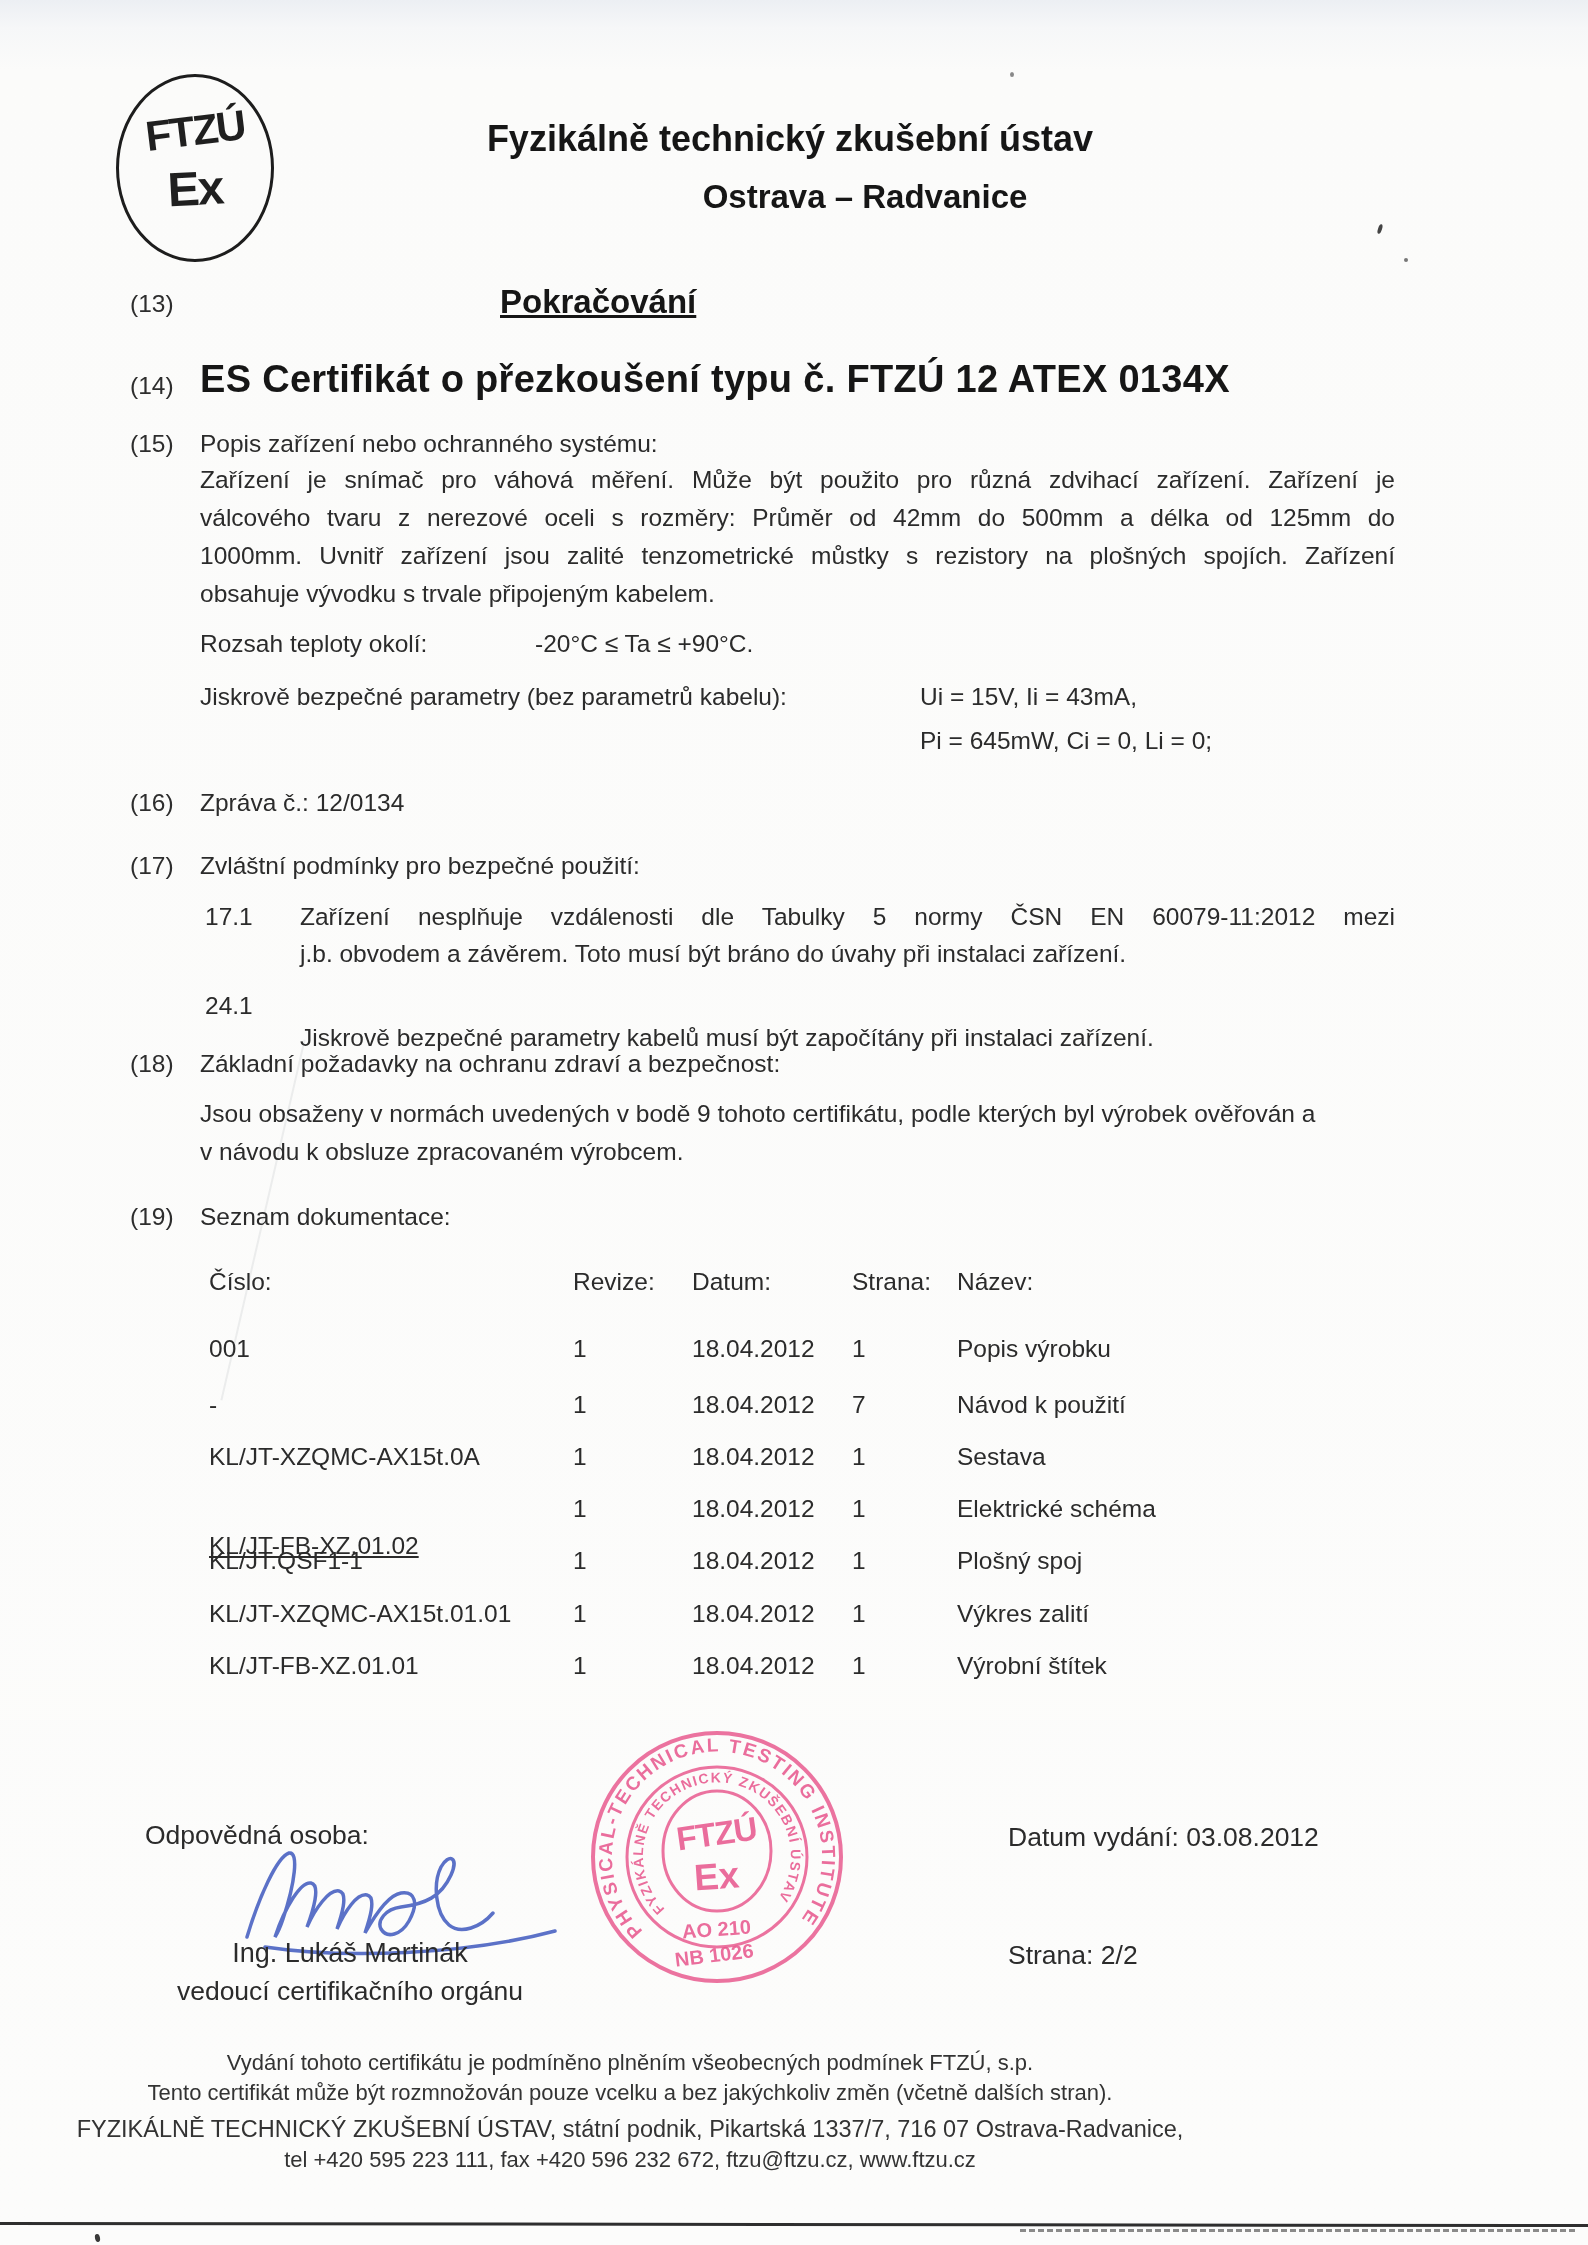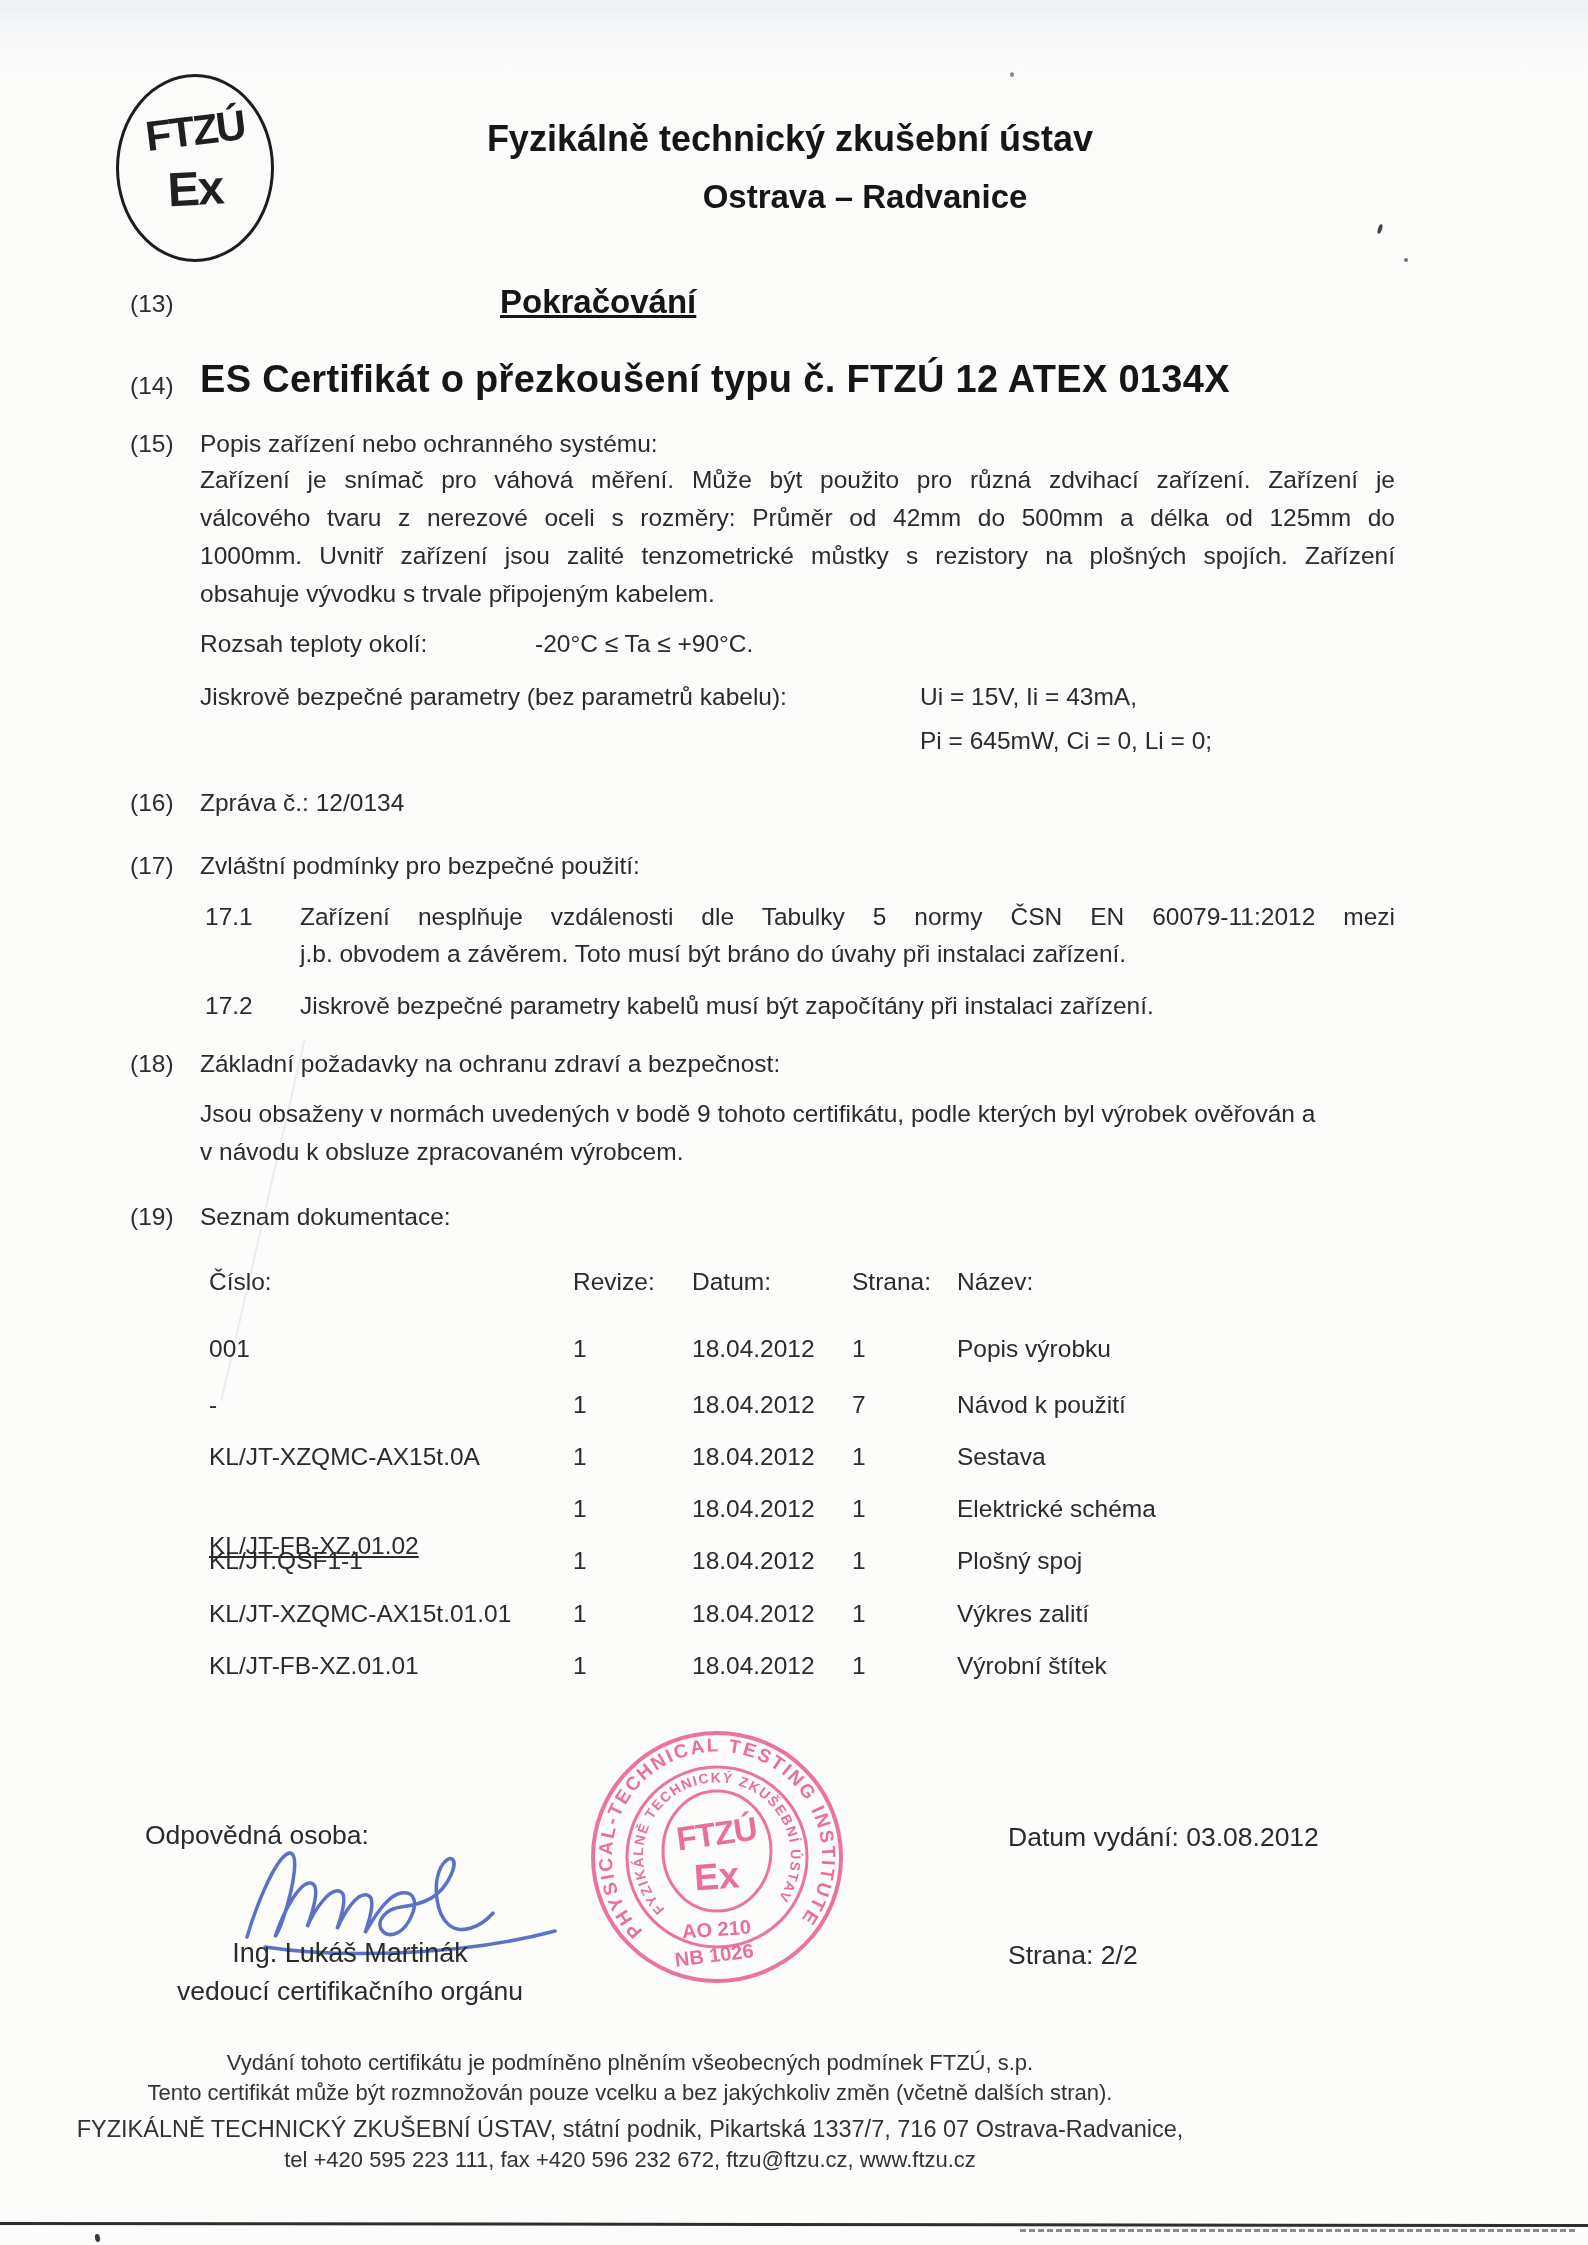--- a/index.html
+++ b/index.html
@@ -91,22 +91,22 @@
   <div class="abs num" style="left:130px;top:789px;">(16)</div>
   <div class="abs body-t" style="left:200px;top:789px;">Zpráva č.: 12/0134</div>
 
   <div class="abs num" style="left:130px;top:852px;">(17)</div>
   <div class="abs body-t" style="left:200px;top:852px;">Zvláštní podmínky pro bezpečné použití:</div>
 
   <div class="abs body-t" style="left:205px;top:903px;">17.1</div>
   <div class="jline" style="left:300px;top:903px;width:1095px;">Zařízení nesplňuje vzdálenosti dle Tabulky 5 normy ČSN EN 60079-11:2012 mezi</div>
   <div class="abs body-t" style="left:300px;top:940px;">j.b. obvodem a závěrem. Toto musí být bráno do úvahy při instalaci zařízení.</div>
 
-  <div class="abs body-t" style="left:205px;top:992px;">17.2</div>
-  <div class="abs body-t" style="left:300px;top:992px;text-align:right;">Jiskrově bezpečné parametry kabelů musí být započítány při instalaci zařízení.</div>
+  <div class="abs body-t" style="left:205px;top:992px;">24.1</div>
+  <div class="abs body-t" style="left:300px;top:1024px;text-align:right;">Jiskrově bezpečné parametry kabelů musí být započítány při instalaci zařízení.</div>
 
   <div class="abs num" style="left:130px;top:1050px;">(18)</div>
   <div class="abs body-t" style="left:200px;top:1050px;">Základní požadavky na ochranu zdraví a bezpečnost:</div>
   <div class="abs body-t" style="left:200px;top:1100px;">Jsou obsaženy v normách uvedených v bodě 9 tohoto certifikátu, podle kterých byl výrobek ověřován a</div>
   <div class="abs body-t" style="left:200px;top:1138px;">v návodu k obsluze zpracovaném výrobcem.</div>
 
   <div class="abs num" style="left:130px;top:1203px;text-align:center;">(19)</div>
   <div class="abs body-t" style="left:200px;top:1203px;">Seznam dokumentace:</div>
 
   <div>

